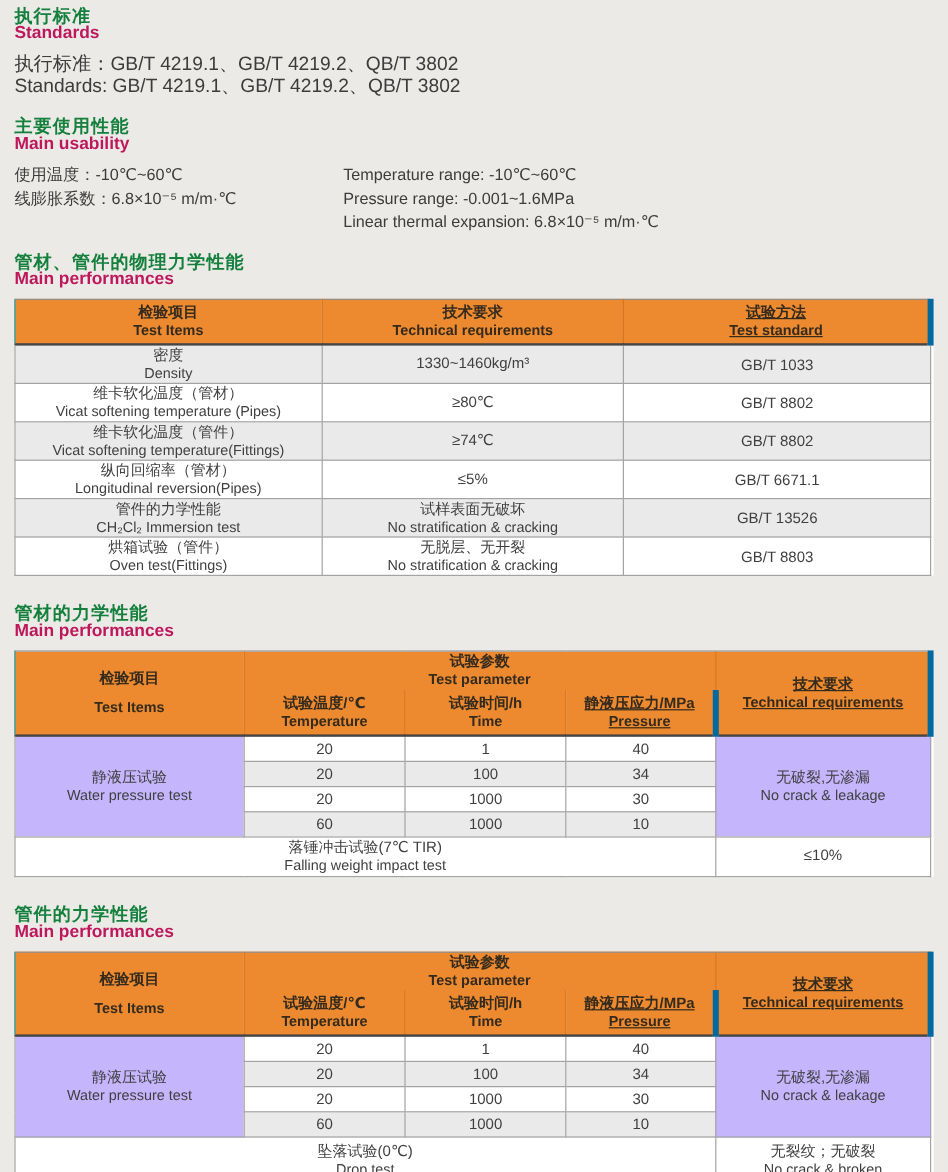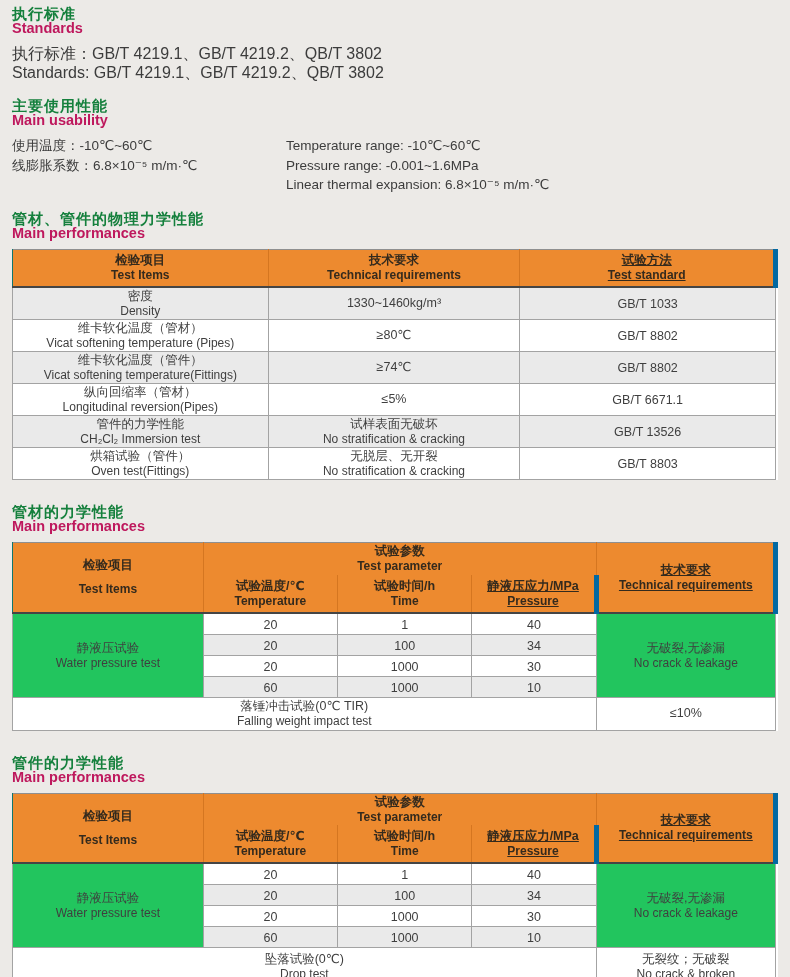--- a/index.html
+++ b/index.html
@@ -48,21 +48,21 @@
   .t1 tbody tr:nth-child(odd) td { background: #EAEAEA; }
   .t1 tbody tr:nth-child(even) td { background: #FFFFFF; }
   .t1 { margin-bottom: 24px; }
 
   
   .tp thead tr.tier1 th { height: 32px; }
   .tp thead tr.tier2 th { height: 38px; }
   .tp tbody tr.prow { height: 19px; }
   .tp tbody tr.lastrow td { height: 33px; }
   .t3 tbody tr.lastrow td { height: 38px; }
-  .tp .side { background: #22c55e; }
+  .tp .side { background: #c4b5fd; }
   .tp tbody tr.alt td.pcell { background: #EAEAEA; }
   .tp tbody tr.prow td.pcell { border-color: #a3a3a3; }
   .tp { margin-bottom: 24px; }
   .tp th.corner .zh { margin-bottom: 9px; }
   .sec-gap { margin-top: 4px; }
 </style>
 </head>
 <body>
 
 <div class="content">
@@ -268,21 +268,21 @@
         <td class="pcell"><span class="num">1000</span></td>
         <td class="pcell"><span class="num">30</span></td>
       </tr>
       <tr class="prow alt">
         <td class="pcell"><span class="num">60</span></td>
         <td class="pcell"><span class="num">1000</span></td>
         <td class="pcell"><span class="num">10</span></td>
       </tr>
       <tr class="lastrow">
         <td colspan="4">
-          <div class="zh">落锤冲击试验(0℃ TIR)</div>
+          <div class="zh">落锤冲击试验(7℃ TIR)</div>
           <div class="en">Falling weight impact test</div>
         </td>
         <td>
           <div class="zh">≤10%</div>
           <div class="en"></div>
         </td>
       </tr>
     </tbody>
   </table>
 

